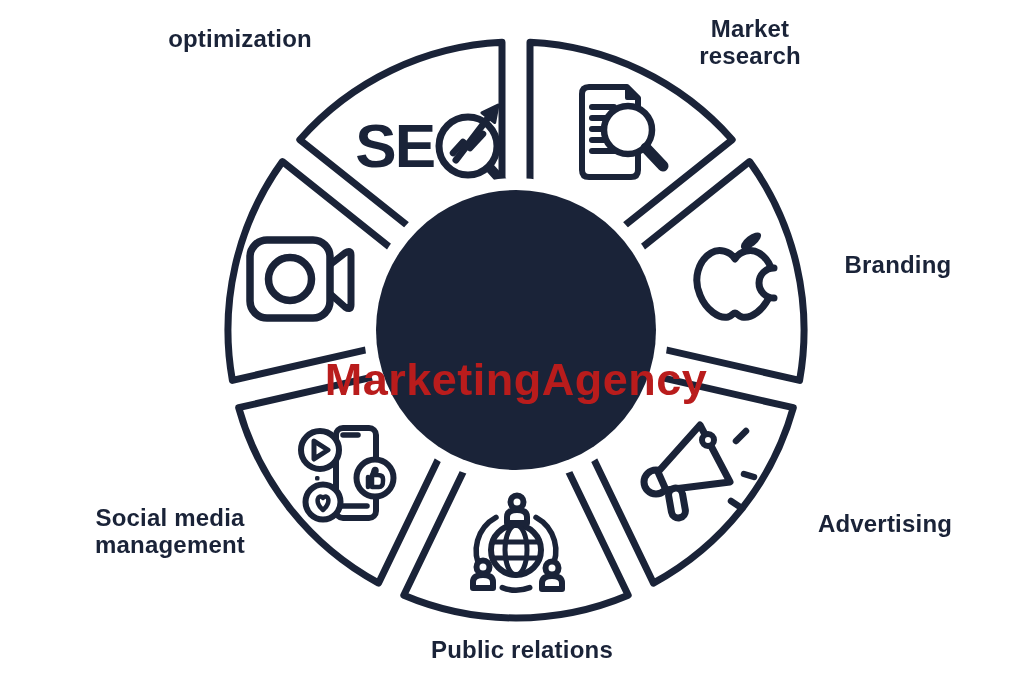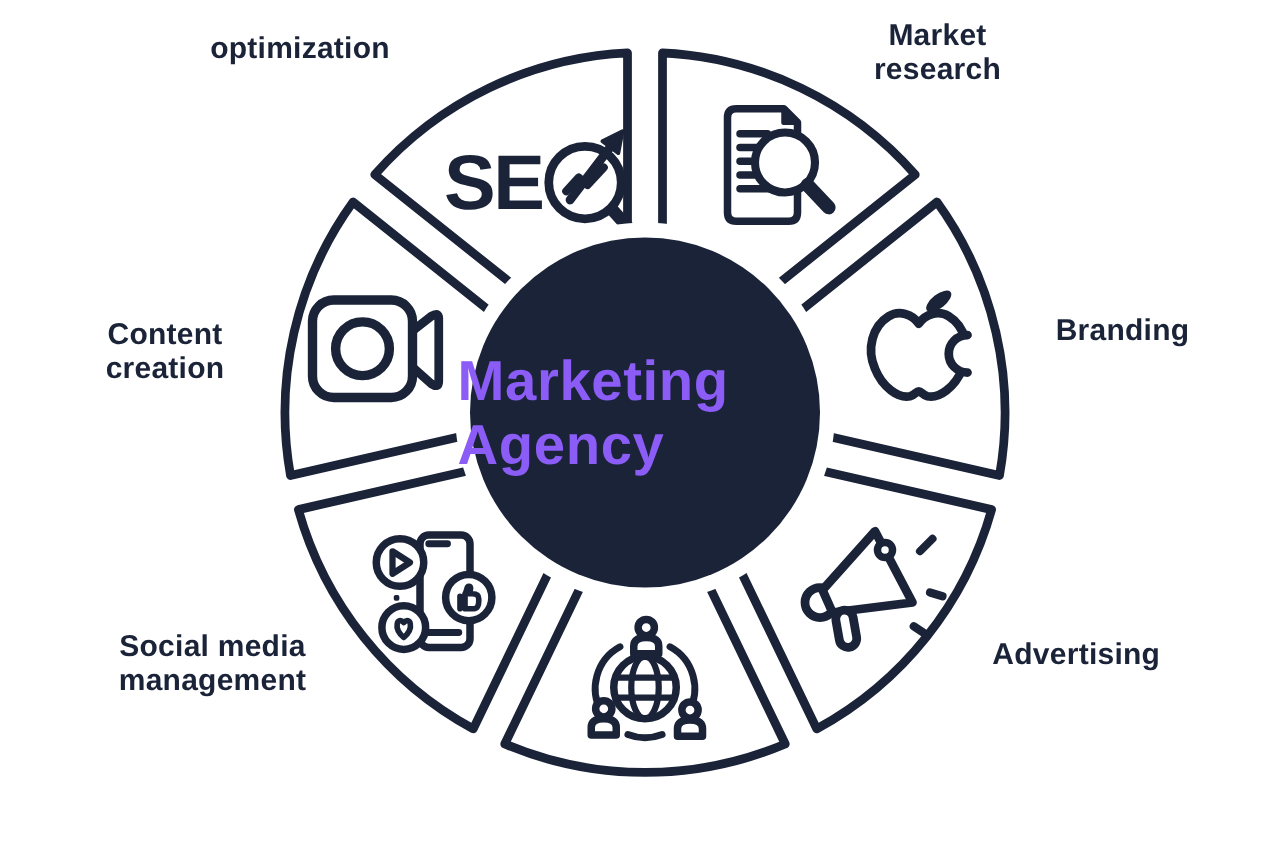--- a/index.html
+++ b/index.html
@@ -10,22 +10,22 @@
   .canvas{position:relative;width:1024px;height:683px;background:#fff;}
   svg{position:absolute;left:0;top:0;}
   .seg-label{
     position:absolute;transform:translateX(-50%);
     color:#1a2338;font-weight:800;font-size:24px;line-height:1.12;
     text-align:center;white-space:nowrap;letter-spacing:.2px;
   }
   .seg-label span{display:block;}
   .center-text{
     position:absolute;left:366px;top:256px;width:300px;height:150px;
-    display:flex;flex-direction:column;align-items:flex-start;justify-content:center;
-    color:#8b5cf6;font-weight:800;font-size:45px;line-height:1.13;
+    display:flex;align-items:flex-end;justify-content:center;
+    color:#b91c1c;font-weight:800;font-size:45px;line-height:1.13;
     text-align:center;letter-spacing:.5px;
   }
   .center-text span{display:block;}
 </style>
 </head>
 <body>
 
 <div class="canvas">
 
 <svg width="1024" height="683" viewBox="0 0 1024 683">
@@ -139,28 +139,27 @@
 
 <div class="seg-label" style="left:750px;top:16px;">
   <span>Market</span>
   <span>research</span>
 </div>
 
 <div class="seg-label" style="left:898px;top:252px;">
   <span>Branding</span>
 </div>
 
-<div class="seg-label" style="left:861px;top:511px;">
+<div class="seg-label" style="left:885px;top:511px;">
   <span>Advertising</span>
 </div>
 
+<div class="seg-label" style="left:522px;top:637px;">
+  <span>Public relations</span>
+</div>
 
 <div class="seg-label" style="left:170px;top:505px;text-align:center;">
   <span>Social media</span>
   <span>management</span>
 </div>
 
-<div class="seg-label" style="left:132px;top:255px;">
-  <span>Content</span>
-  <span>creation</span>
-</div>
 
 </div>
 
 </body></html>

